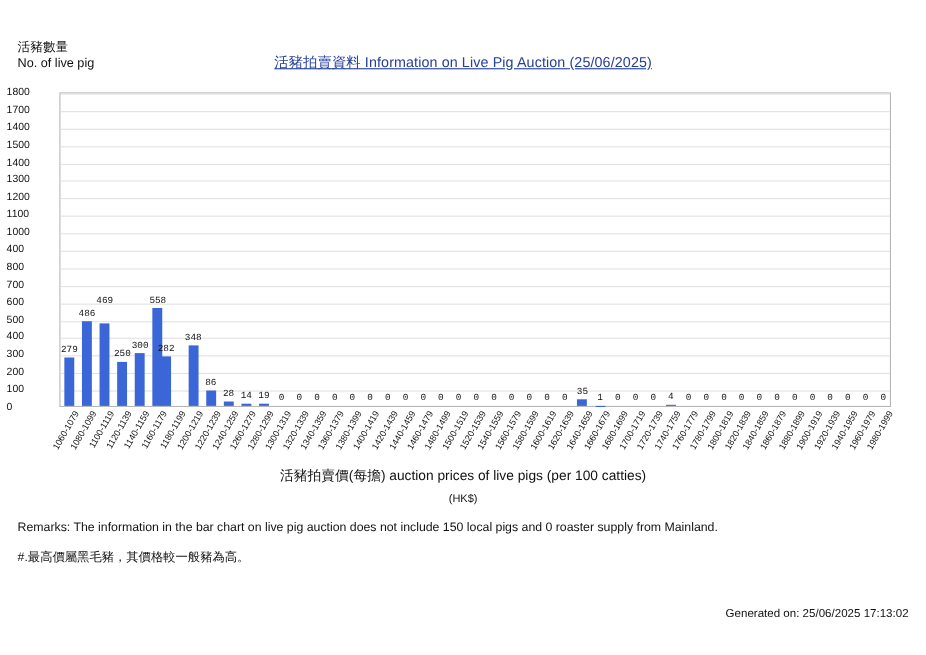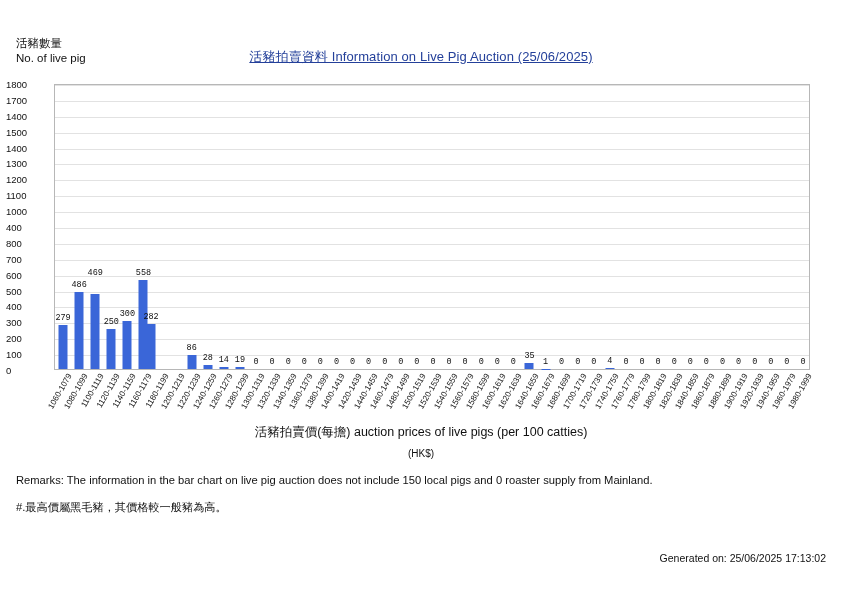--- a/index.html
+++ b/index.html
@@ -223,20 +223,24 @@
             <div class="bar" style="height: 47.6667px; background: rgb(58, 102, 216);"></div>
             <div class="bar-label" style="bottom: 49.6667px;">300</div>
           </div>
           <div class="bar-slot" style="left: 80.4255px; width: 16.0851px;">
             <div class="bar" style="height: 88.66px; background: rgb(58, 102, 216);"></div>
             <div class="bar-label" style="bottom: 90.66px;">558</div>
           </div>
           <div class="bar-slot" style="left: 88px; width: 16.0851px; margin-top: 40px;">
             <div class="bar" style="height: 44.8067px; background: rgb(58, 102, 216);"></div>
             <div class="bar-label" style="bottom: 46.8067px;">282</div>
+          </div>
+          <div class="bar-slot" style="left: 112.596px; width: 16.0851px;">
+            <div class="bar" style="height: 55.2933px; background: rgb(58, 102, 216);"></div>
+            <div class="bar-label" style="bottom: 57.2933px;">348</div>
           </div>
           <div class="bar-slot" style="left: 128.681px; width: 16.0851px;">
             <div class="bar" style="height: 13.6644px; background: rgb(58, 102, 216);"></div>
             <div class="bar-label" style="bottom: 15.6644px;">86</div>
           </div>
           <div class="bar-slot" style="left: 144.766px; width: 16.0851px;">
             <div class="bar" style="height: 4.44889px; background: rgb(58, 102, 216);"></div>
             <div class="bar-label" style="bottom: 6.44889px;">28</div>
           </div>
           <div class="bar-slot" style="left: 160.851px; width: 16.0851px;">

